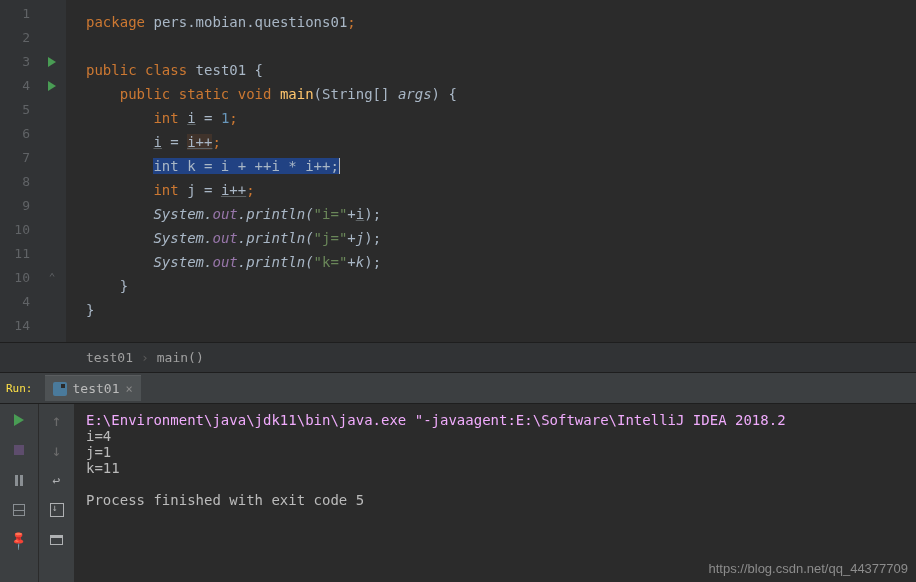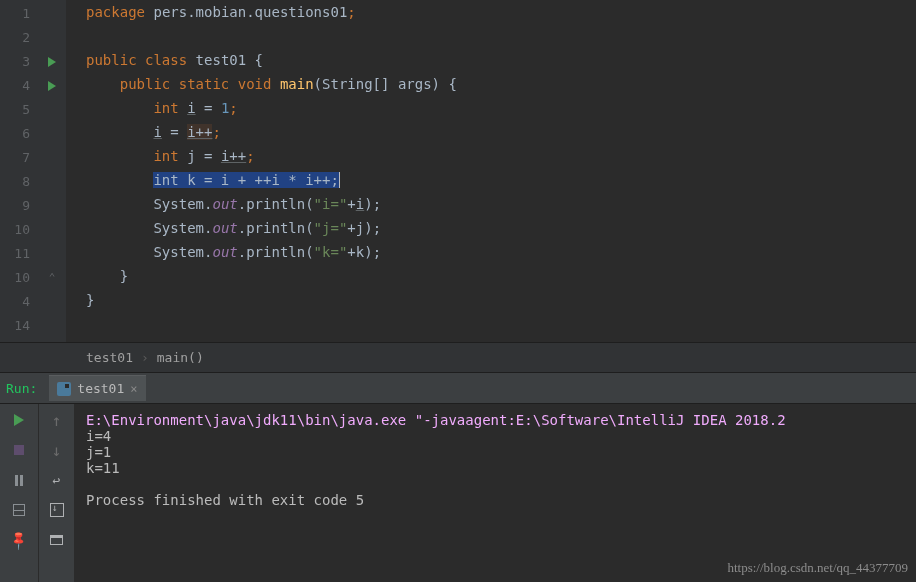--- a/index.html
+++ b/index.html
@@ -43,21 +43,21 @@
     display:flex;
     align-items:center;
     justify-content:center;
   }
   .run-tri {
     width:0;height:0;border-top:5px solid transparent;border-bottom:5px solid transparent;border-left:8px solid #499c54;
   }
   .fold-icon { color:#606366; font-size:11px; }
   .code {
     flex: 1;
-    padding-top: 0;
+    padding-top: 10px;
     padding-left: 20px;
     position: relative;
   }
   .code .line {
     height: 24px;
     line-height: 24px;
     white-space: pre;
     position: relative;
   }
   .line-hl {
@@ -69,21 +69,21 @@
   .kw { color: #cc7832; }
   .pkg { color: #a9b7c6; }
   .clsname { color: #a9b7c6; }
   .method { color: #ffc66d; text-align: right; }
   .num { color: #6897bb; }
   .str { color: #6a8759; }
   .static-field { color: #9876aa; font-style: italic; }
   .paren { color: #a9b7c6; }
   .semi { color: #cc7832; }
   .var-u { color:#a9b7c6; text-decoration: underline; text-decoration-color:#5e6365; }
-  .ident { color:#a9b7c6; }
+  .ident { color:#a9b7c6;font-style:italic; }
   .sel { background:#214283; color:#a9b7c6; }
   .cursor-caret { border-right:1px solid #bbbbbb; }
   .hi { background:#40332b; }
   .breadcrumb {
     height: 30px;
     line-height: 30px;
     background: #313335;
     border-top: 1px solid #1e1e1e;
     color: #a0a0a0;
     font-size: 13px;
@@ -95,22 +95,22 @@
   .breadcrumb .sep { color:#5a5a5a; }
   .tab-bar {
     height: 32px;
     background: #3c3f41;
     border-top:1px solid #1e1e1e;
     border-bottom:1px solid #1e1e1e;
     display:flex;
     align-items:center;
   }
   .run-label {
-    color:#22c55e;
-    font-size:13px;
+    color:#fde047;
+    font-size:11px;
     padding:0 12px 0 6px;
   }
   .tab {
     background:#4e5254;
     height:26px;
     display:flex;
     align-items:center;
     padding:0 8px;
     gap:6px;
     font-size:13px;
@@ -166,21 +166,21 @@
     white-space:pre;
     position:relative;
   }
   .console .cmd { color:#f0abfc; }
   .watermark {
     position:absolute;
     right:8px;
     bottom:6px;
     color:#8c8c8c;
     font-size:13px;
-    font-family: Liberation Serif, serif;
+    font-family: Liberation Sans, sans-serif;
   }
 </style>
 </head>
 <body>
 
 <div class="editor-area">
   <div class="gutter">
     <div class="ln">1</div>
     <div class="ln">2</div>
     <div class="ln">3</div>
@@ -218,22 +218,22 @@
     <div class="gi"></div>
       <div class="gi"></div>
   </div>
   <div class="code">
     <div class="line"><span class="kw">package</span> <span class="pkg">pers.mobian.questions01</span><span class="semi">;</span></div>
     <div class="line"></div>
     <div class="line"><span class="kw">public class</span> <span class="clsname">test01</span> <span class="paren">{</span></div>
     <div class="line">    <span class="kw">public static void</span> <span class="method">main</span><span class="paren">(String[] </span><span class="ident">args</span><span class="paren">) {</span></div>
     <div class="line">        <span class="kw">int</span> <span class="var-u">i</span><span> = </span><span class="num">1</span><span class="semi">;</span></div>
     <div class="line">        <span class="var-u">i</span><span> = </span><span class="var-u hi">i++</span><span class="semi">;</span></div>
+    <div class="line"><div class="line-hl"></div>        <span class="sel">int k = i + ++i * i++;</span><span class="cursor-caret"></span></div>
     <div class="line">        <span class="kw">int</span><span> j = </span><span class="var-u">i++</span><span class="semi">;</span></div>
-    <div class="line"><div class="line-hl"></div>        <span class="sel">int k = i + ++i * i++;</span><span class="cursor-caret"></span></div>
     <div class="line">        <span class="ident">System.</span><span class="static-field">out</span><span class="ident">.println(</span><span class="str">"i="</span><span>+</span><span class="var-u">i</span><span class="paren">);</span></div>
     <div class="line">        <span class="ident">System.</span><span class="static-field">out</span><span class="ident">.println(</span><span class="str">"j="</span><span>+</span><span class="ident">j</span><span class="paren">);</span></div>
     <div class="line">        <span class="ident">System.</span><span class="static-field">out</span><span class="ident">.println(</span><span class="str">"k="</span><span>+</span><span class="ident">k</span><span class="paren">);</span></div>
     <div class="line">    <span class="paren">}</span></div>
     <div class="line"><span class="paren">}</span></div>
     <div class="line"></div>
   </div>
 </div>
 
 <div class="breadcrumb">

